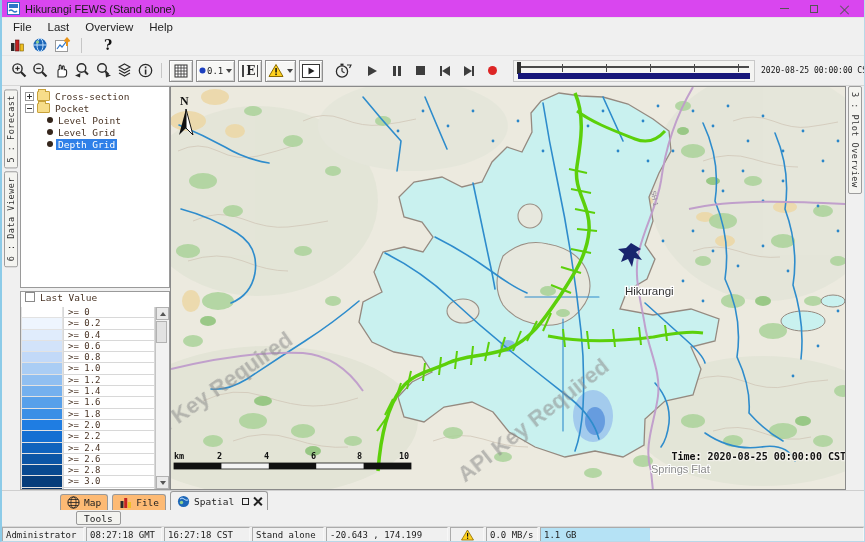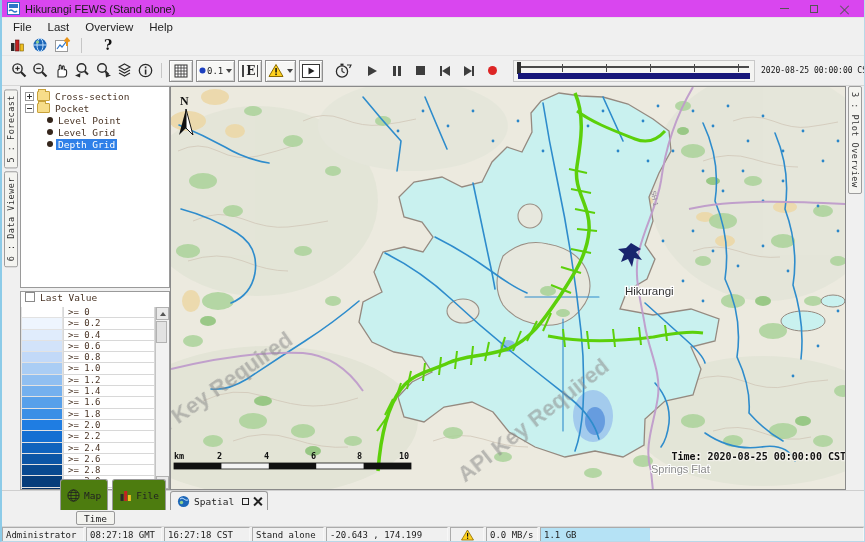--- a/index.html
+++ b/index.html
@@ -77,22 +77,22 @@
   .llabel{flex:1;font-size:9px;line-height:10.5px;padding-left:4px;background:#fff;border:1px solid #d8d8d8;border-top:none;white-space:nowrap}
   .scrollbar{width:14px;border-left:1px solid #c4c4c4;background:#f2f2f2;display:flex;flex-direction:column;justify-content:space-between;align-items:center;flex:none}
   .sb-btn{width:13px;height:13px;border:1px solid #b2b2b2;background:#eaeaea;display:flex;align-items:center;justify-content:center}
   .arr-up{width:0;height:0;border-left:3px solid transparent;border-right:3px solid transparent;border-bottom:4px solid #555}
   .arr-dn{width:0;height:0;border-left:3px solid transparent;border-right:3px solid transparent;border-top:4px solid #555}
   .sb-thumb{width:11px;height:22px;border:1px solid #b2b2b2;background:#e2e2e2;margin-top:1px}
   
   .map-area{flex:1;position:relative;border:1px solid #8a8a8a;background:#eceadf;overflow:hidden}
   
   .tabbar{height:20px;display:flex;align-items:flex-end;gap:4px;padding-left:58px;background:#f0f0f0;border-top:1px solid #cfcfcf}
-  .tab{height:31px;display:flex;align-items:center;gap:4px;padding:0 6px;border:1px solid #9a9a9a;border-bottom:none;
-       border-radius:3px 3px 0 0;background:#4d7c0f;font-family:"DejaVu Sans Mono",monospace;font-size:9.5px;color:#222}
+  .tab{height:16px;display:flex;align-items:center;gap:4px;padding:0 6px;border:1px solid #9a9a9a;border-bottom:none;
+       border-radius:3px 3px 0 0;background:#fdba74;font-family:"DejaVu Sans Mono",monospace;font-size:9.5px;color:#222}
   .tab.active{height:19px;background:#f0f0f0}
   .tab-max{width:7px;height:7px;border:1.5px solid #222;margin-left:4px}
   .tab-x{position:relative;width:8px;height:8px}
   .tab-x:before,.tab-x:after{content:"";position:absolute;left:3.5px;top:-1px;width:1.6px;height:11px;background:#222}
   .tab-x:before{transform:rotate(45deg)}.tab-x:after{transform:rotate(-45deg)}
   .logsrow{height:16px;display:flex;align-items:center;padding-left:74px;background:#f0f0f0}
   .logs-btn{height:14px;display:flex;align-items:center;padding:0 7px;border:1px solid #9a9a9a;border-radius:2px;
             background:#f3f3ef;font-family:"DejaVu Sans Mono",monospace;font-size:9.5px;color:#222}
   
   .statusbar{height:16px;display:flex;gap:2px;font-family:"DejaVu Sans Mono",monospace;font-size:9px;color:#222;
@@ -703,21 +703,21 @@
       <path d="M3 4 q2 -2 4 0 t4 1" stroke="#bfe0ff" fill="none" stroke-width="1"></path>
       <circle cx="4.5" cy="7.5" r="1.7" fill="#8fd08f"></circle>
     </svg>
     <span>Spatial</span>
     <span class="tab-max"></span>
     <span class="tab-x"></span>
   </div>
 </div>
 
 <div class="logsrow">
-  <span class="logs-btn">Time</span>
+  <span class="logs-btn">Tools</span>
 </div>
 
 <div class="statusbar">
   <span class="seg s1">Administrator</span>
   <span class="seg s3">08:27:18 GMT</span>
   <span class="seg s4">16:27:18 CST</span>
   <span class="seg s5">Stand alone</span>
   <span class="seg s6">-20.643 , 174.199</span>
   <span class="seg s7">
     <svg width="13" height="12">

